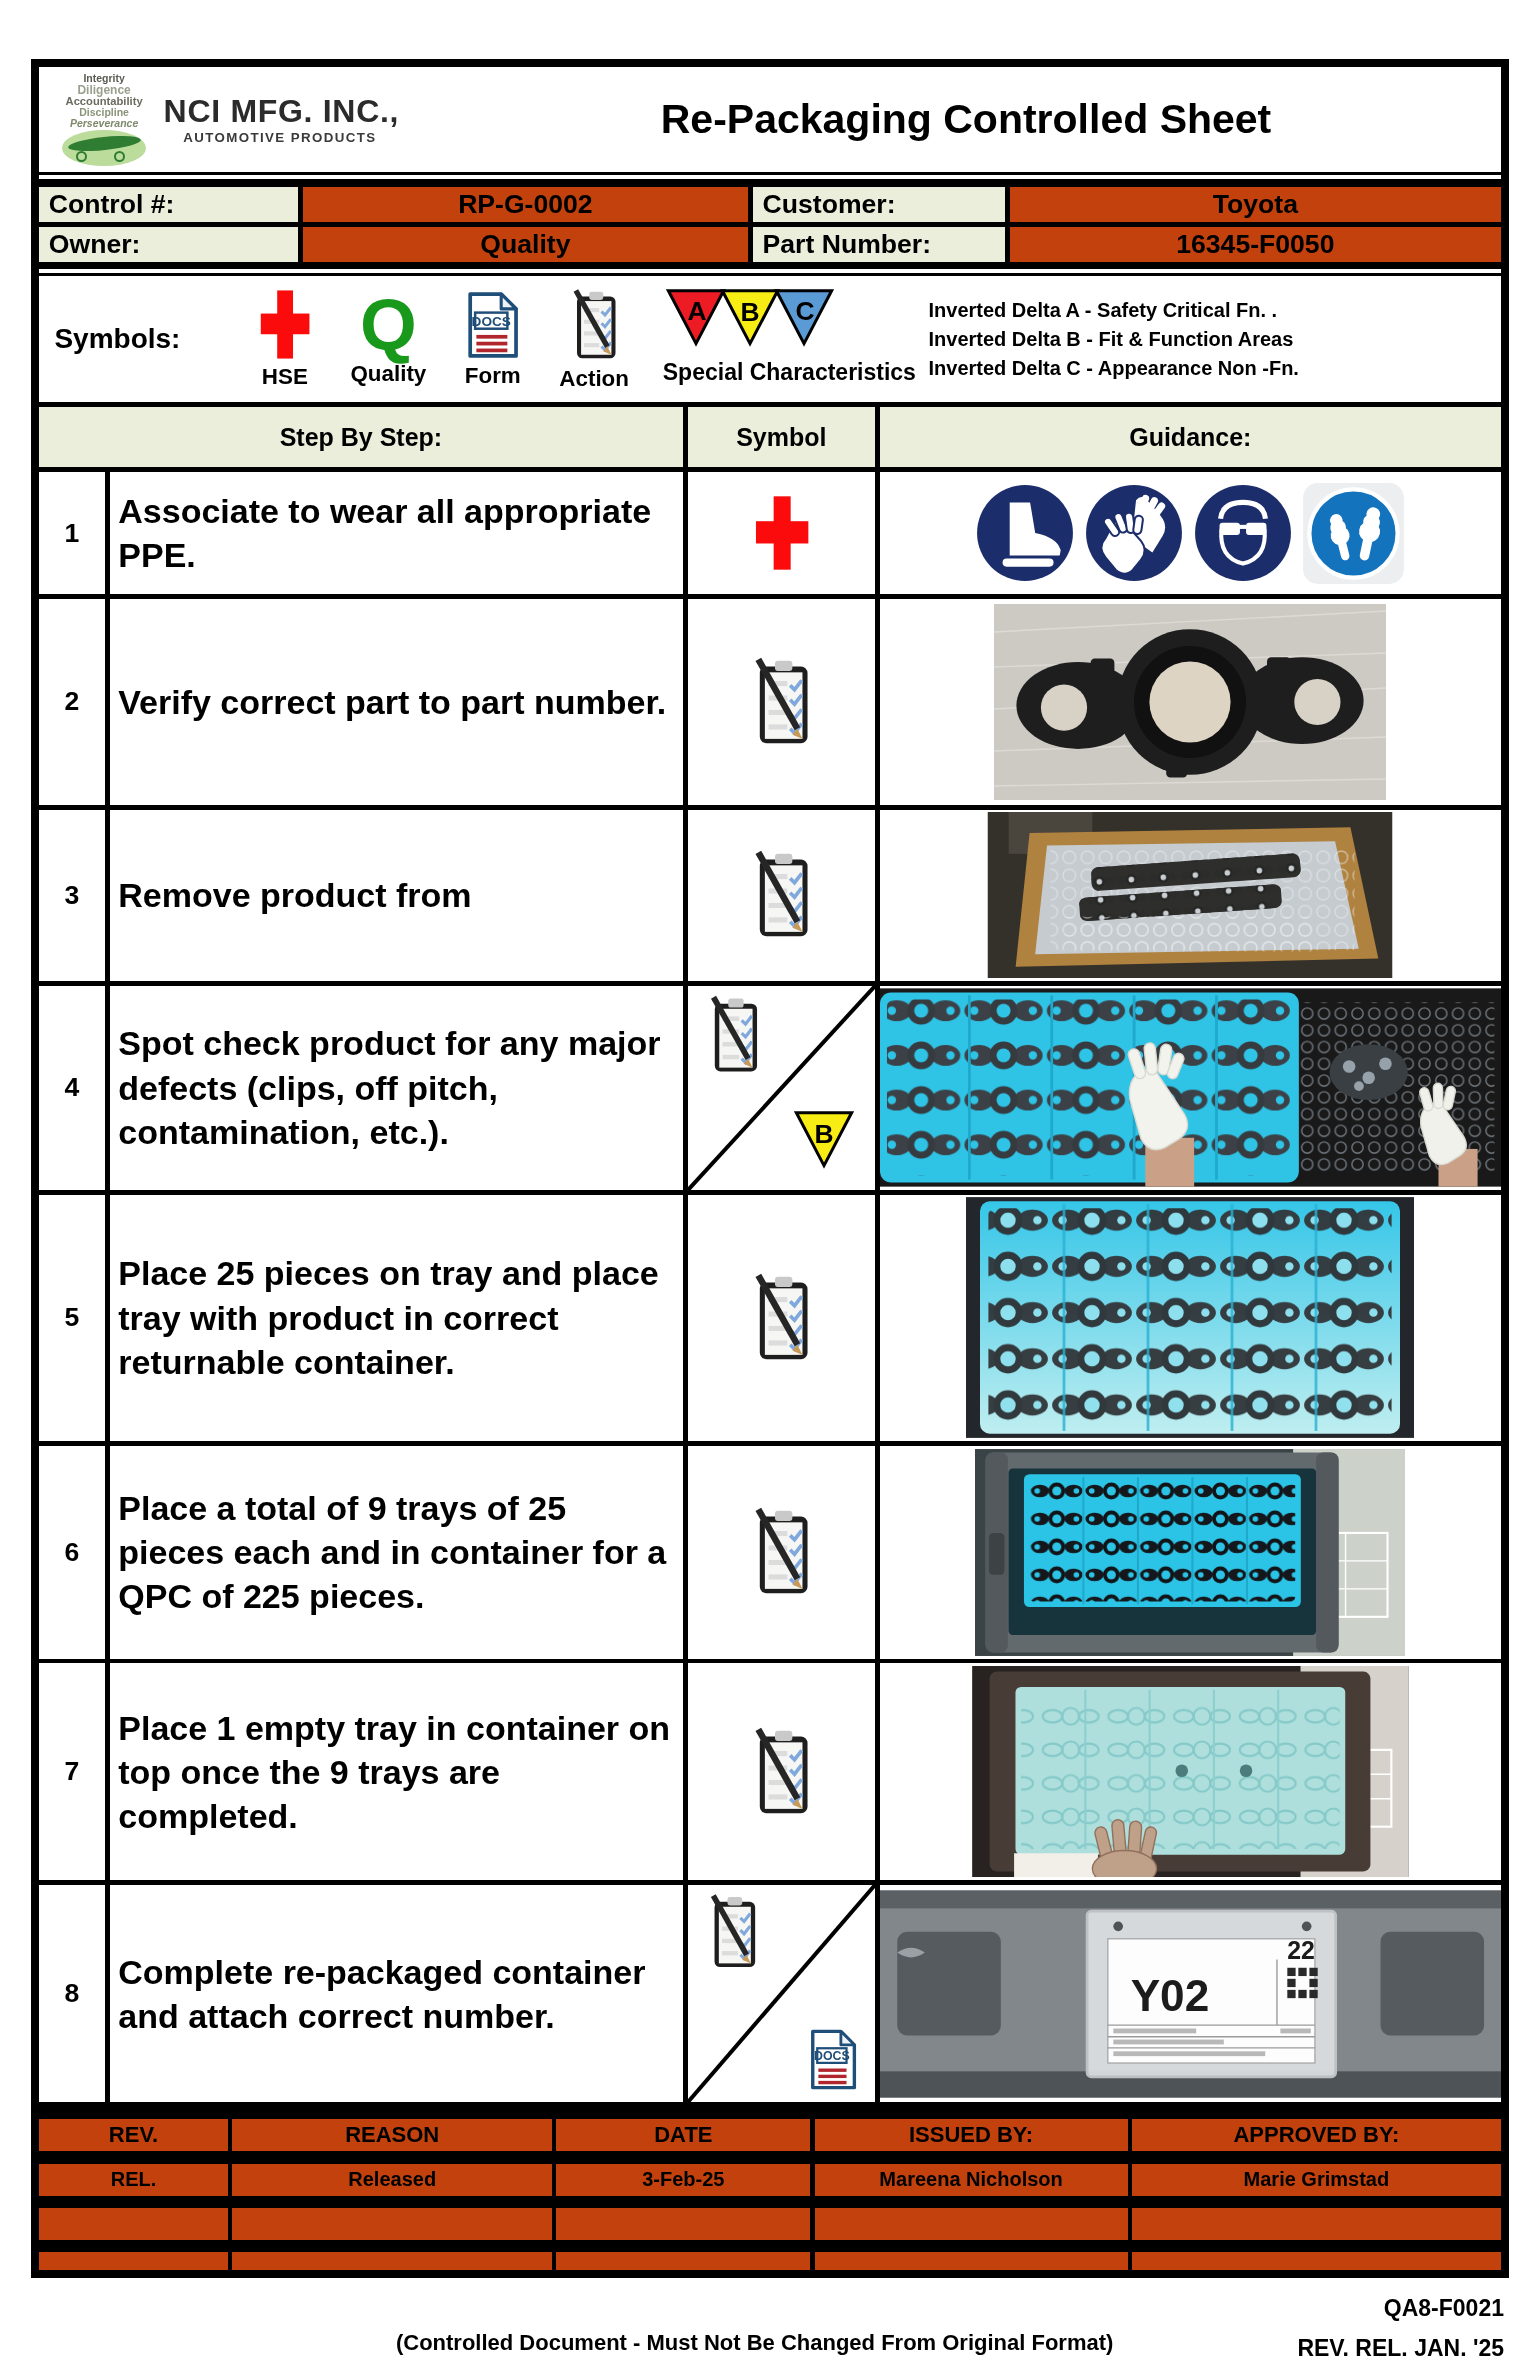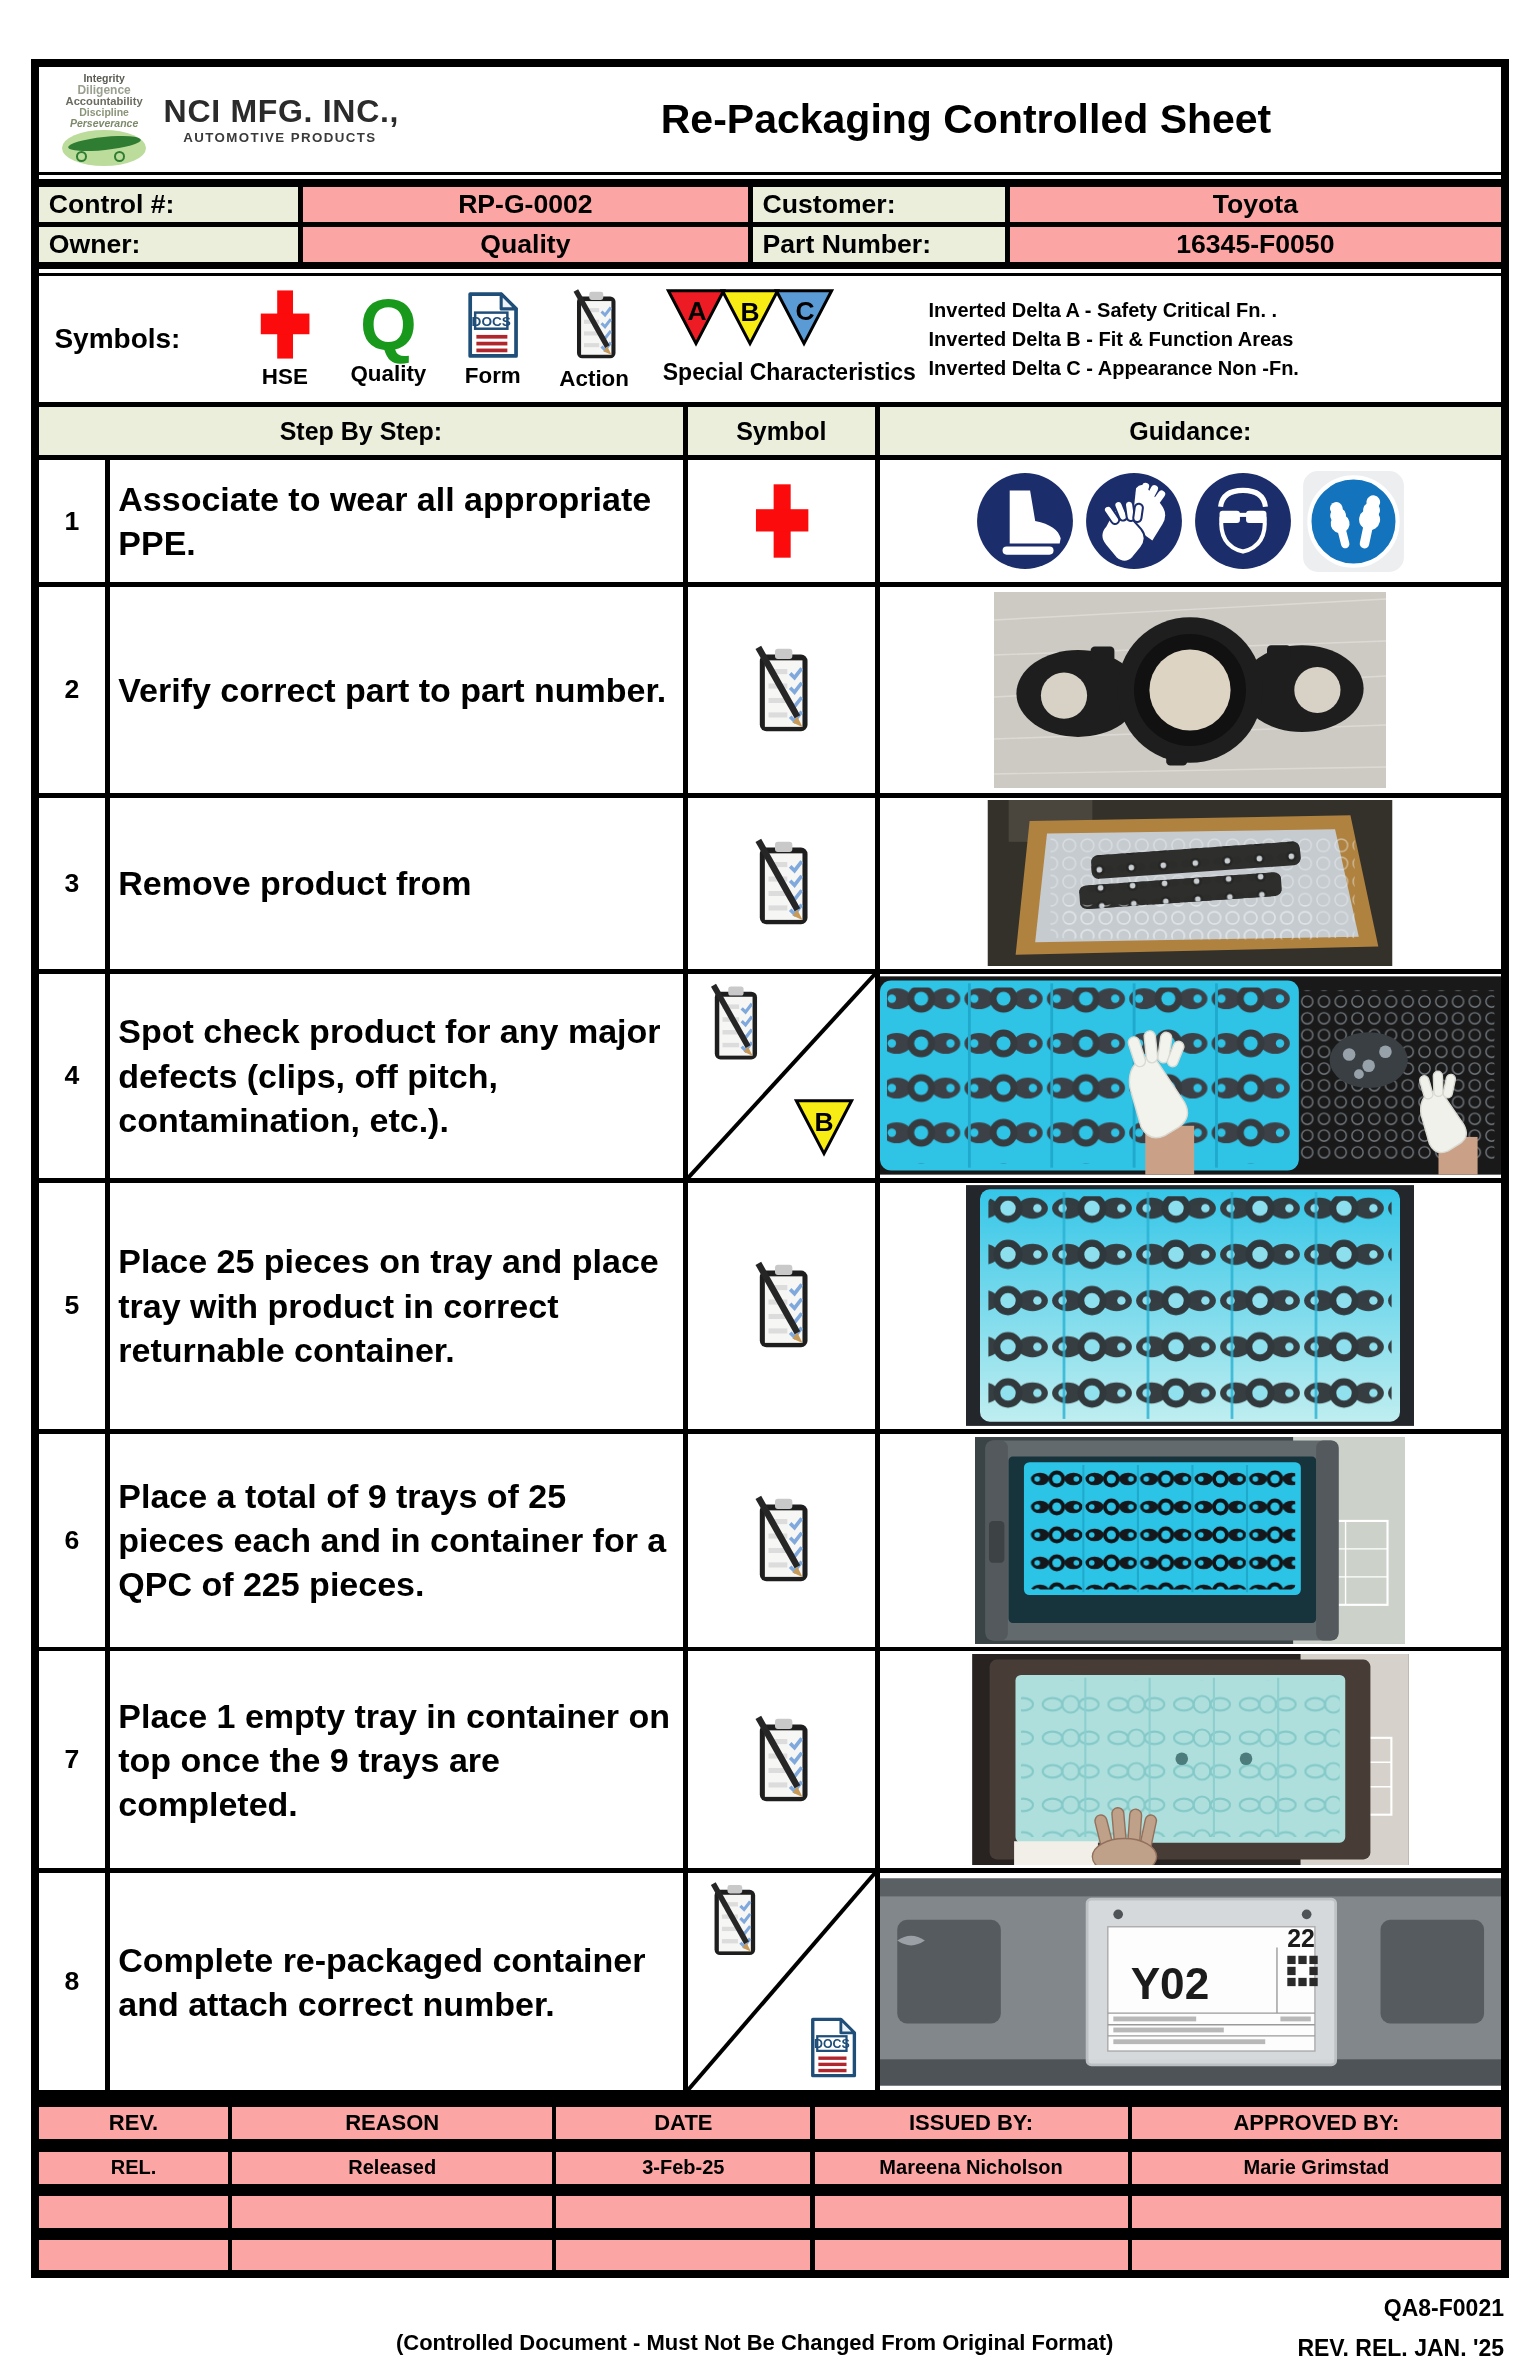--- a/index.html
+++ b/index.html
@@ -23,41 +23,41 @@
   .coname { line-height:1; }
   .coname .nm { font-size:32px; font-weight:bold; color:#2b2b2b; letter-spacing:0.7px;}
   .coname .tg { font-size:13.3px; color:#3a3a3a; letter-spacing:1.4px; margin:4.2px 0 0 19.6px; font-weight:bold;}
   .titlewrap { flex:1; text-align:center; padding-left:28px; }
   .title { font-size:41px; font-weight:bold; }
 
   .dbl { height:9.8px; border-top:3.5px solid #000; border-bottom:3.5px solid #000; }
 
   
   .info { display:grid; grid-template-columns:259px 445px 252px 1fr; gap:4.9px; background:#000; padding:4.9px 0; }
-  .cell { background:#fca5a5; display:flex; align-items:center; font-weight:bold; font-size:26.6px; }
+  .cell { background:#c2410c; display:flex; align-items:center; font-weight:bold; font-size:26.6px; }
   .cell.lab { background:#eaeedb; padding-left:9.8px; }
   .cell.val { justify-content:center; }
   .info .cell { height:35px; }
 
   
   .symband { height:126px; display:flex; align-items:center; padding:0 7px 0 15.4px; }
   .symlabel { font-size:28px; font-weight:bold; width:203px; }
   .symitem { display:flex; flex-direction:column; align-items:center; margin-right:38px; }
   .symitem .cap { font-size:22.4px; font-weight:bold; margin-top:2.8px; }
   .qletter { font-size:73px; font-weight:bold; color:#18991b; line-height:.92; }
   .deltas { display:flex; align-items:flex-start; margin:0 9.8px 0 4.2px; position:relative; top:-8.4px;}
   .delta { width:60px; height:64px; margin-left:-5.6px; }
   .delta text { font-size:44px; font-weight:bold; fill:#000; }
   .specialwrap { display:flex; flex-direction:column; align-items:flex-start; }
   .speclabel { font-size:23px; font-weight:bold; margin:2.8px 0 0 -4.2px; }
   .sclines { font-size:20px; font-weight:bold; line-height:1.45; text-align:left; padding-top:1.4px; }
 
   
   .steps { display:grid; grid-template-columns:66px 573px 187px 1fr; gap:4.9px; background:#000; padding:4.9px 0; }
-  .steps .hcell { background:#eaeedb; font-size:25px; font-weight:bold; display:flex; align-items:center; justify-content:center; height:48px; }
+  .steps .hcell { background:#eaeedb; font-size:25px; font-weight:bold; display:flex; align-items:center; justify-content:center; height:60px; }
   .steps .hstep { grid-column:1 / span 2; }
   .numcell { background:#fff; display:flex; align-items:center; justify-content:center; font-size:26.6px; font-weight:bold; }
   .txtcell { background:#fff; display:flex; align-items:center; padding:0 12.6px 0 8.4px; font-size:34px; font-weight:bold; line-height:1.3; }
   .symcell { background:#fff; position:relative; display:flex; align-items:center; justify-content:center; }
   .gcell { background:#fff; display:flex; align-items:center; justify-content:center; overflow:hidden; }
   .slash { position:absolute; inset:0; width:100%; height:100%; }
   .corner-tl { position:absolute; top:7px; left:14px; }
   .corner-br { position:absolute; bottom:11.2px; right:15.4px; }
   .r4 .corner-br { bottom:19.6px; right:21px; }
 

